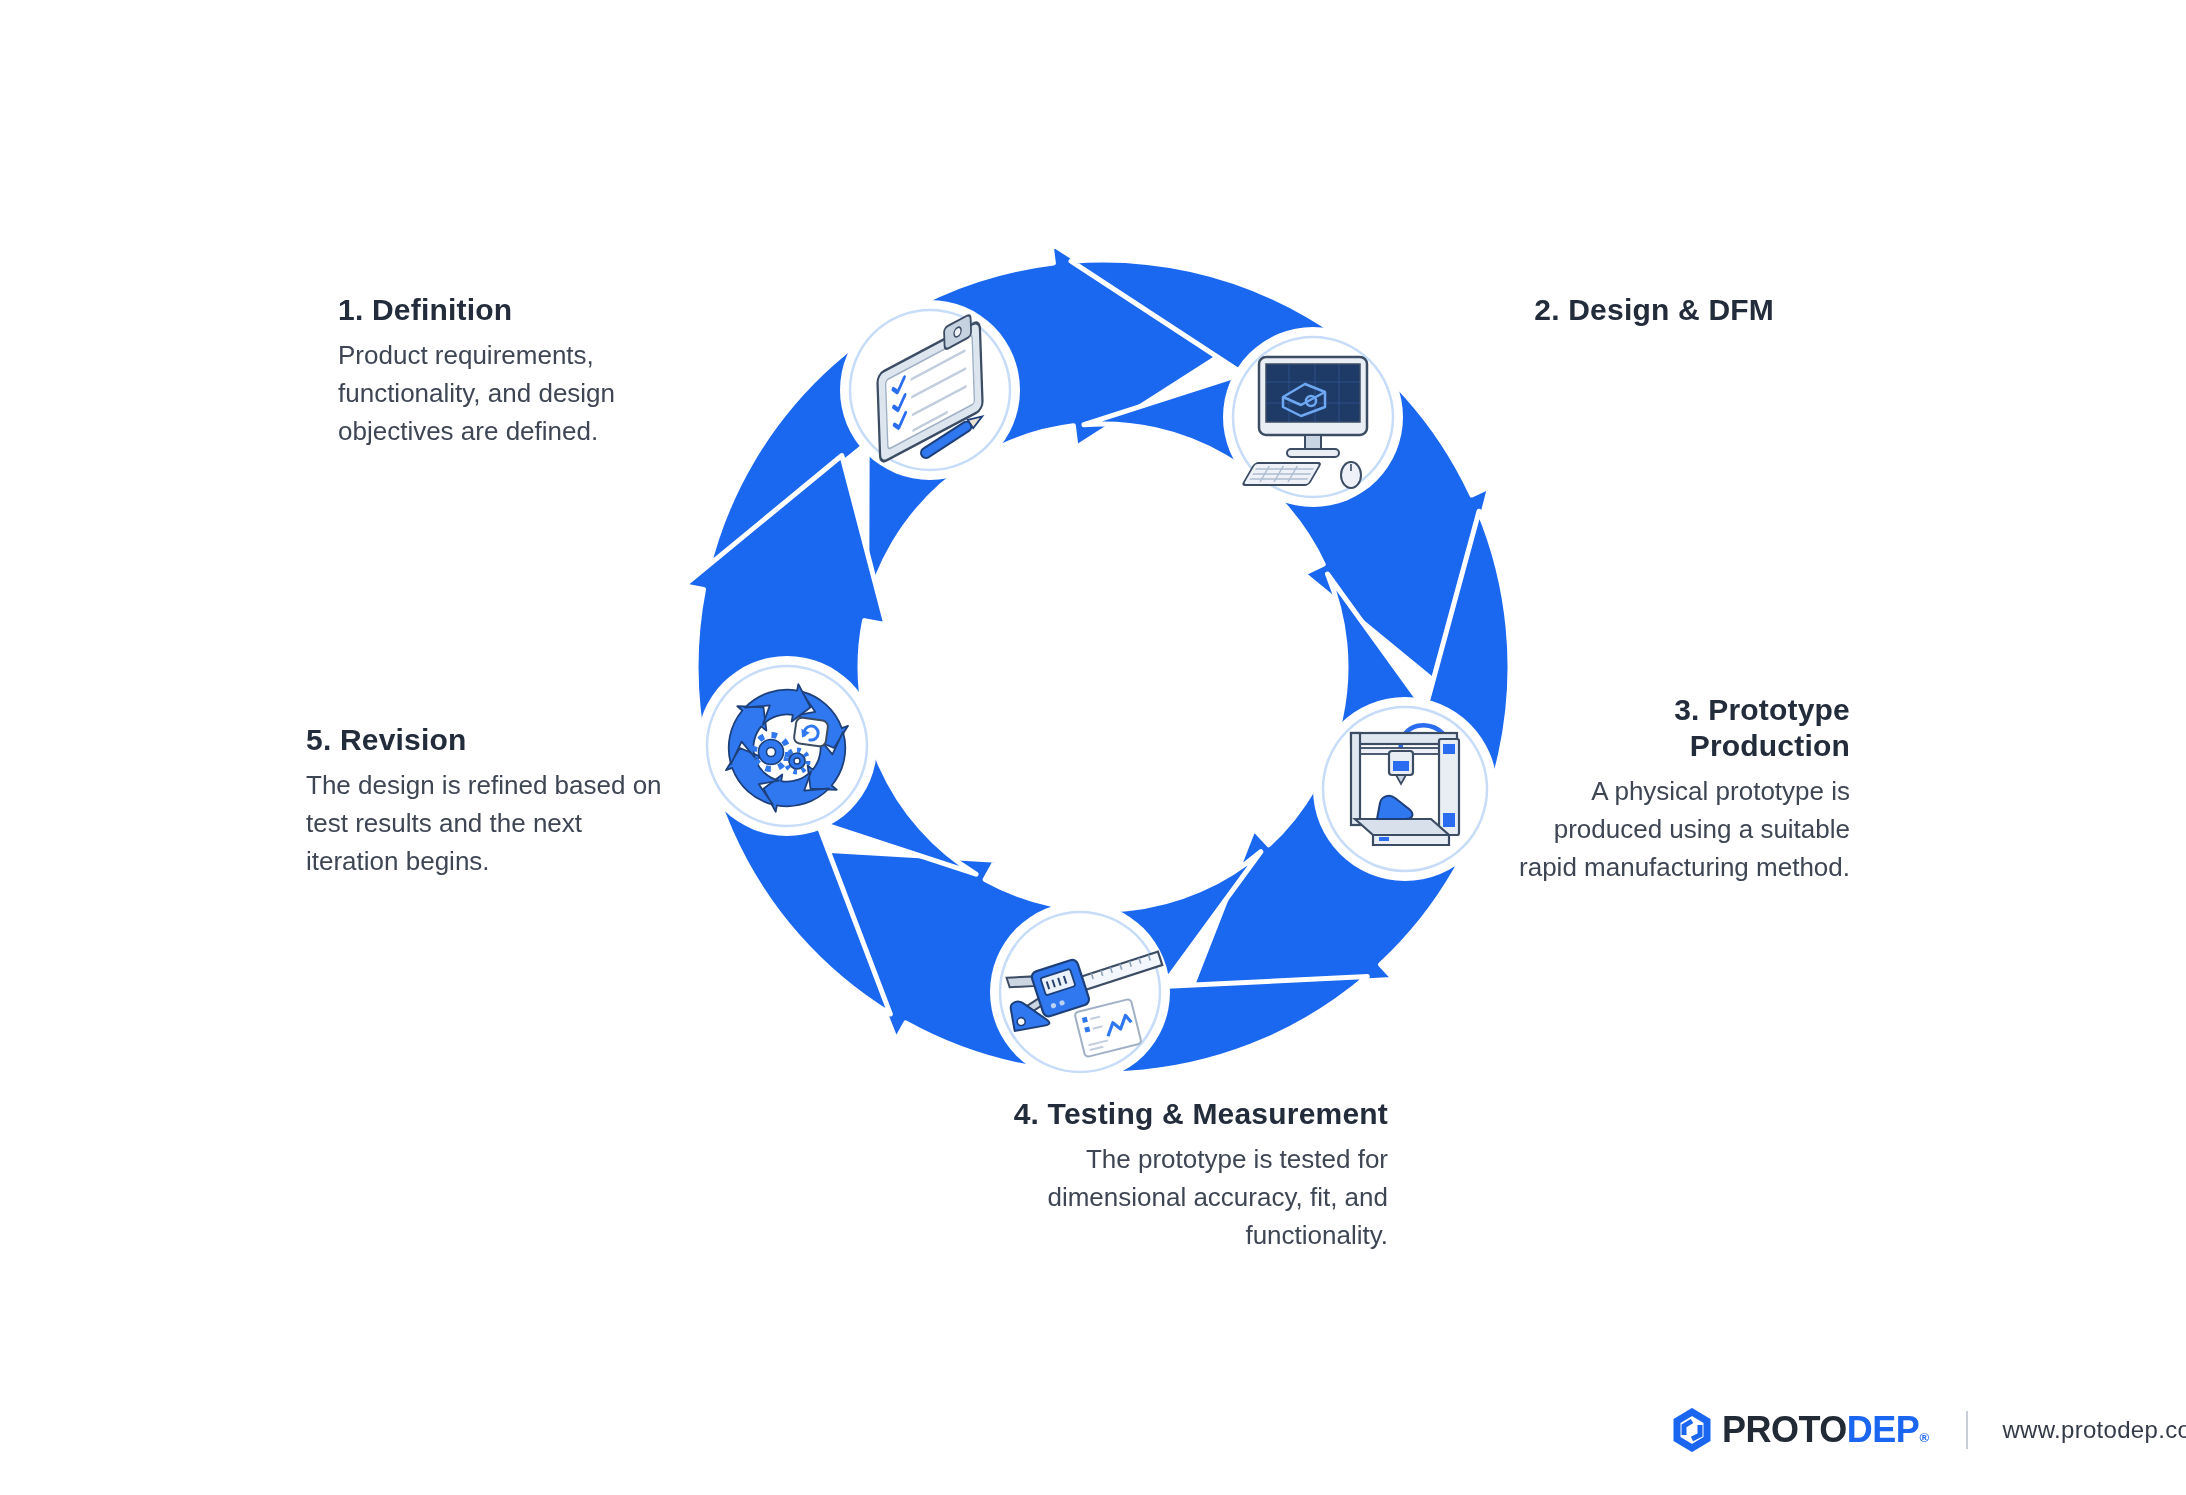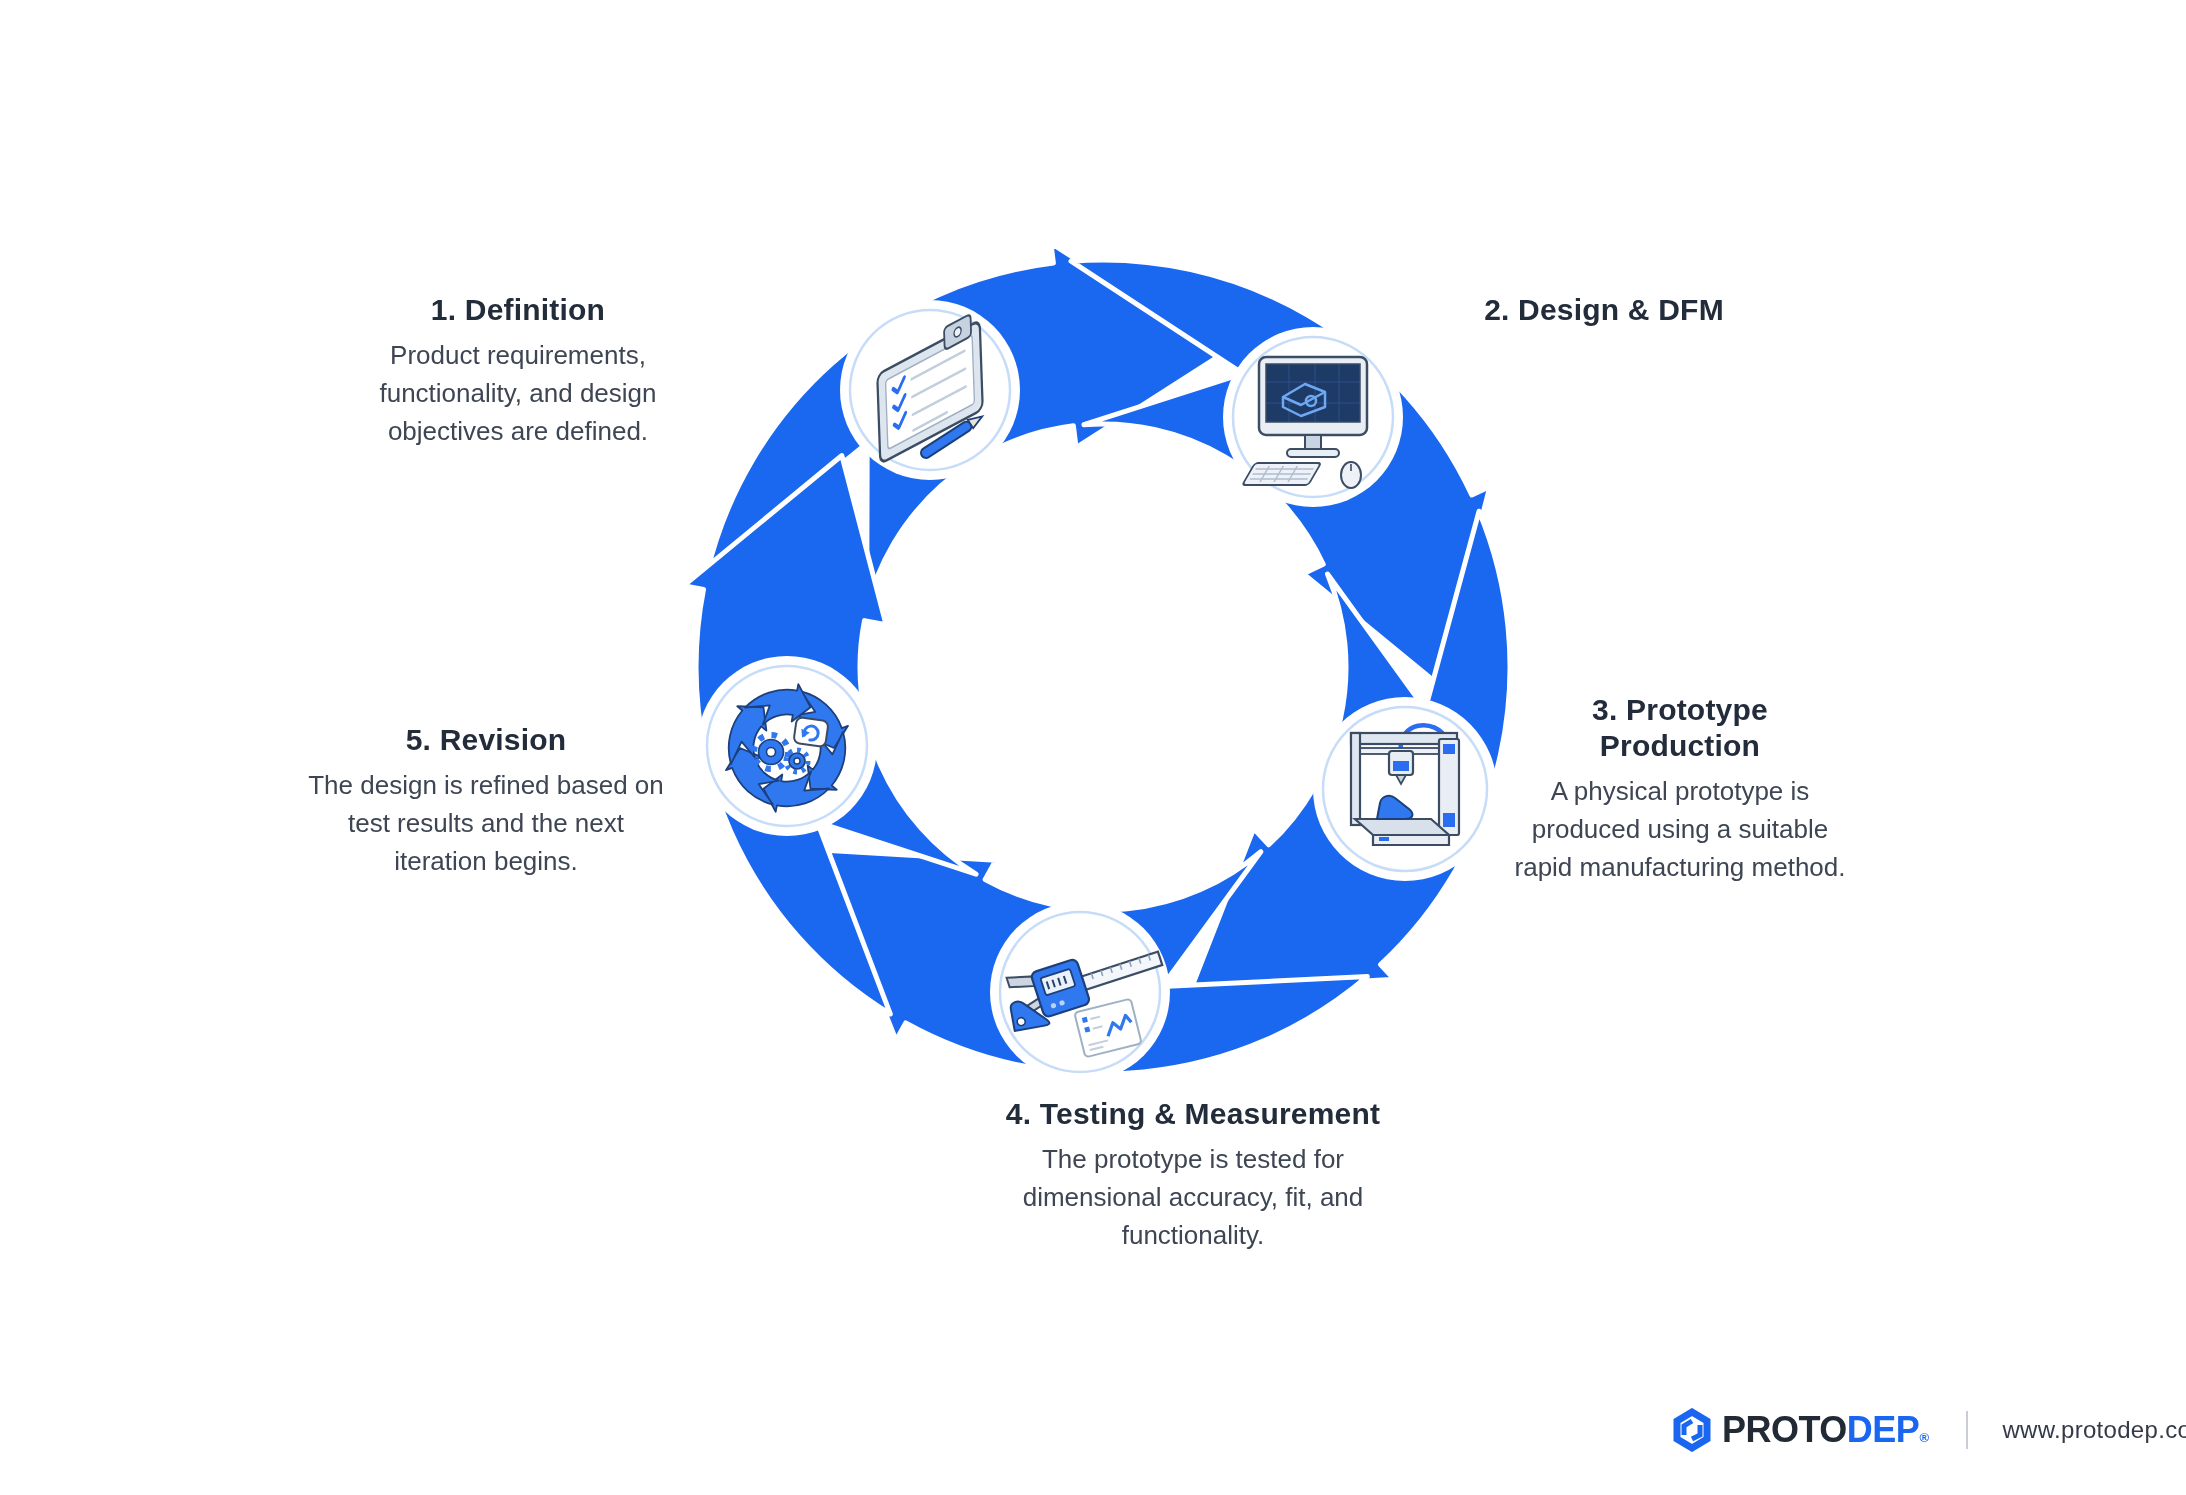--- a/index.html
+++ b/index.html
@@ -8,22 +8,22 @@
     font-family:"Liberation Sans", sans-serif;overflow:hidden;
   }
   .canvas{position:absolute;inset:0;}
   svg.diagram{position:absolute;left:0;top:0;}
   .step{position:absolute;color:#3e4654;}
   .step .t{
     font-size:30px;font-weight:700;color:#232c3a;letter-spacing:.2px;
     margin:0 0 8px 0;line-height:1.2;
   }
   .step .d{font-size:26px;line-height:38px;margin:0;}
-  .align-r{text-align:center;}
-  .align-l{text-align:center;}
+  .align-r{text-align:left;}
+  .align-l{text-align:right;}
   .step1{top:292px;right:1488px;width:360px;}
   .step2{top:292px;left:1434px;width:340px;}
   .step3{top:692px;left:1510px;width:340px;}
   .step4{top:1096px;left:998px;width:390px;}
   .step5{top:722px;right:1520px;width:360px;}
   .footer{
     position:absolute;left:1672px;top:1402px;height:56px;
     display:flex;align-items:center;
   }
   .brandmark{width:40px;height:44px;margin-right:10px;flex:0 0 auto;}

